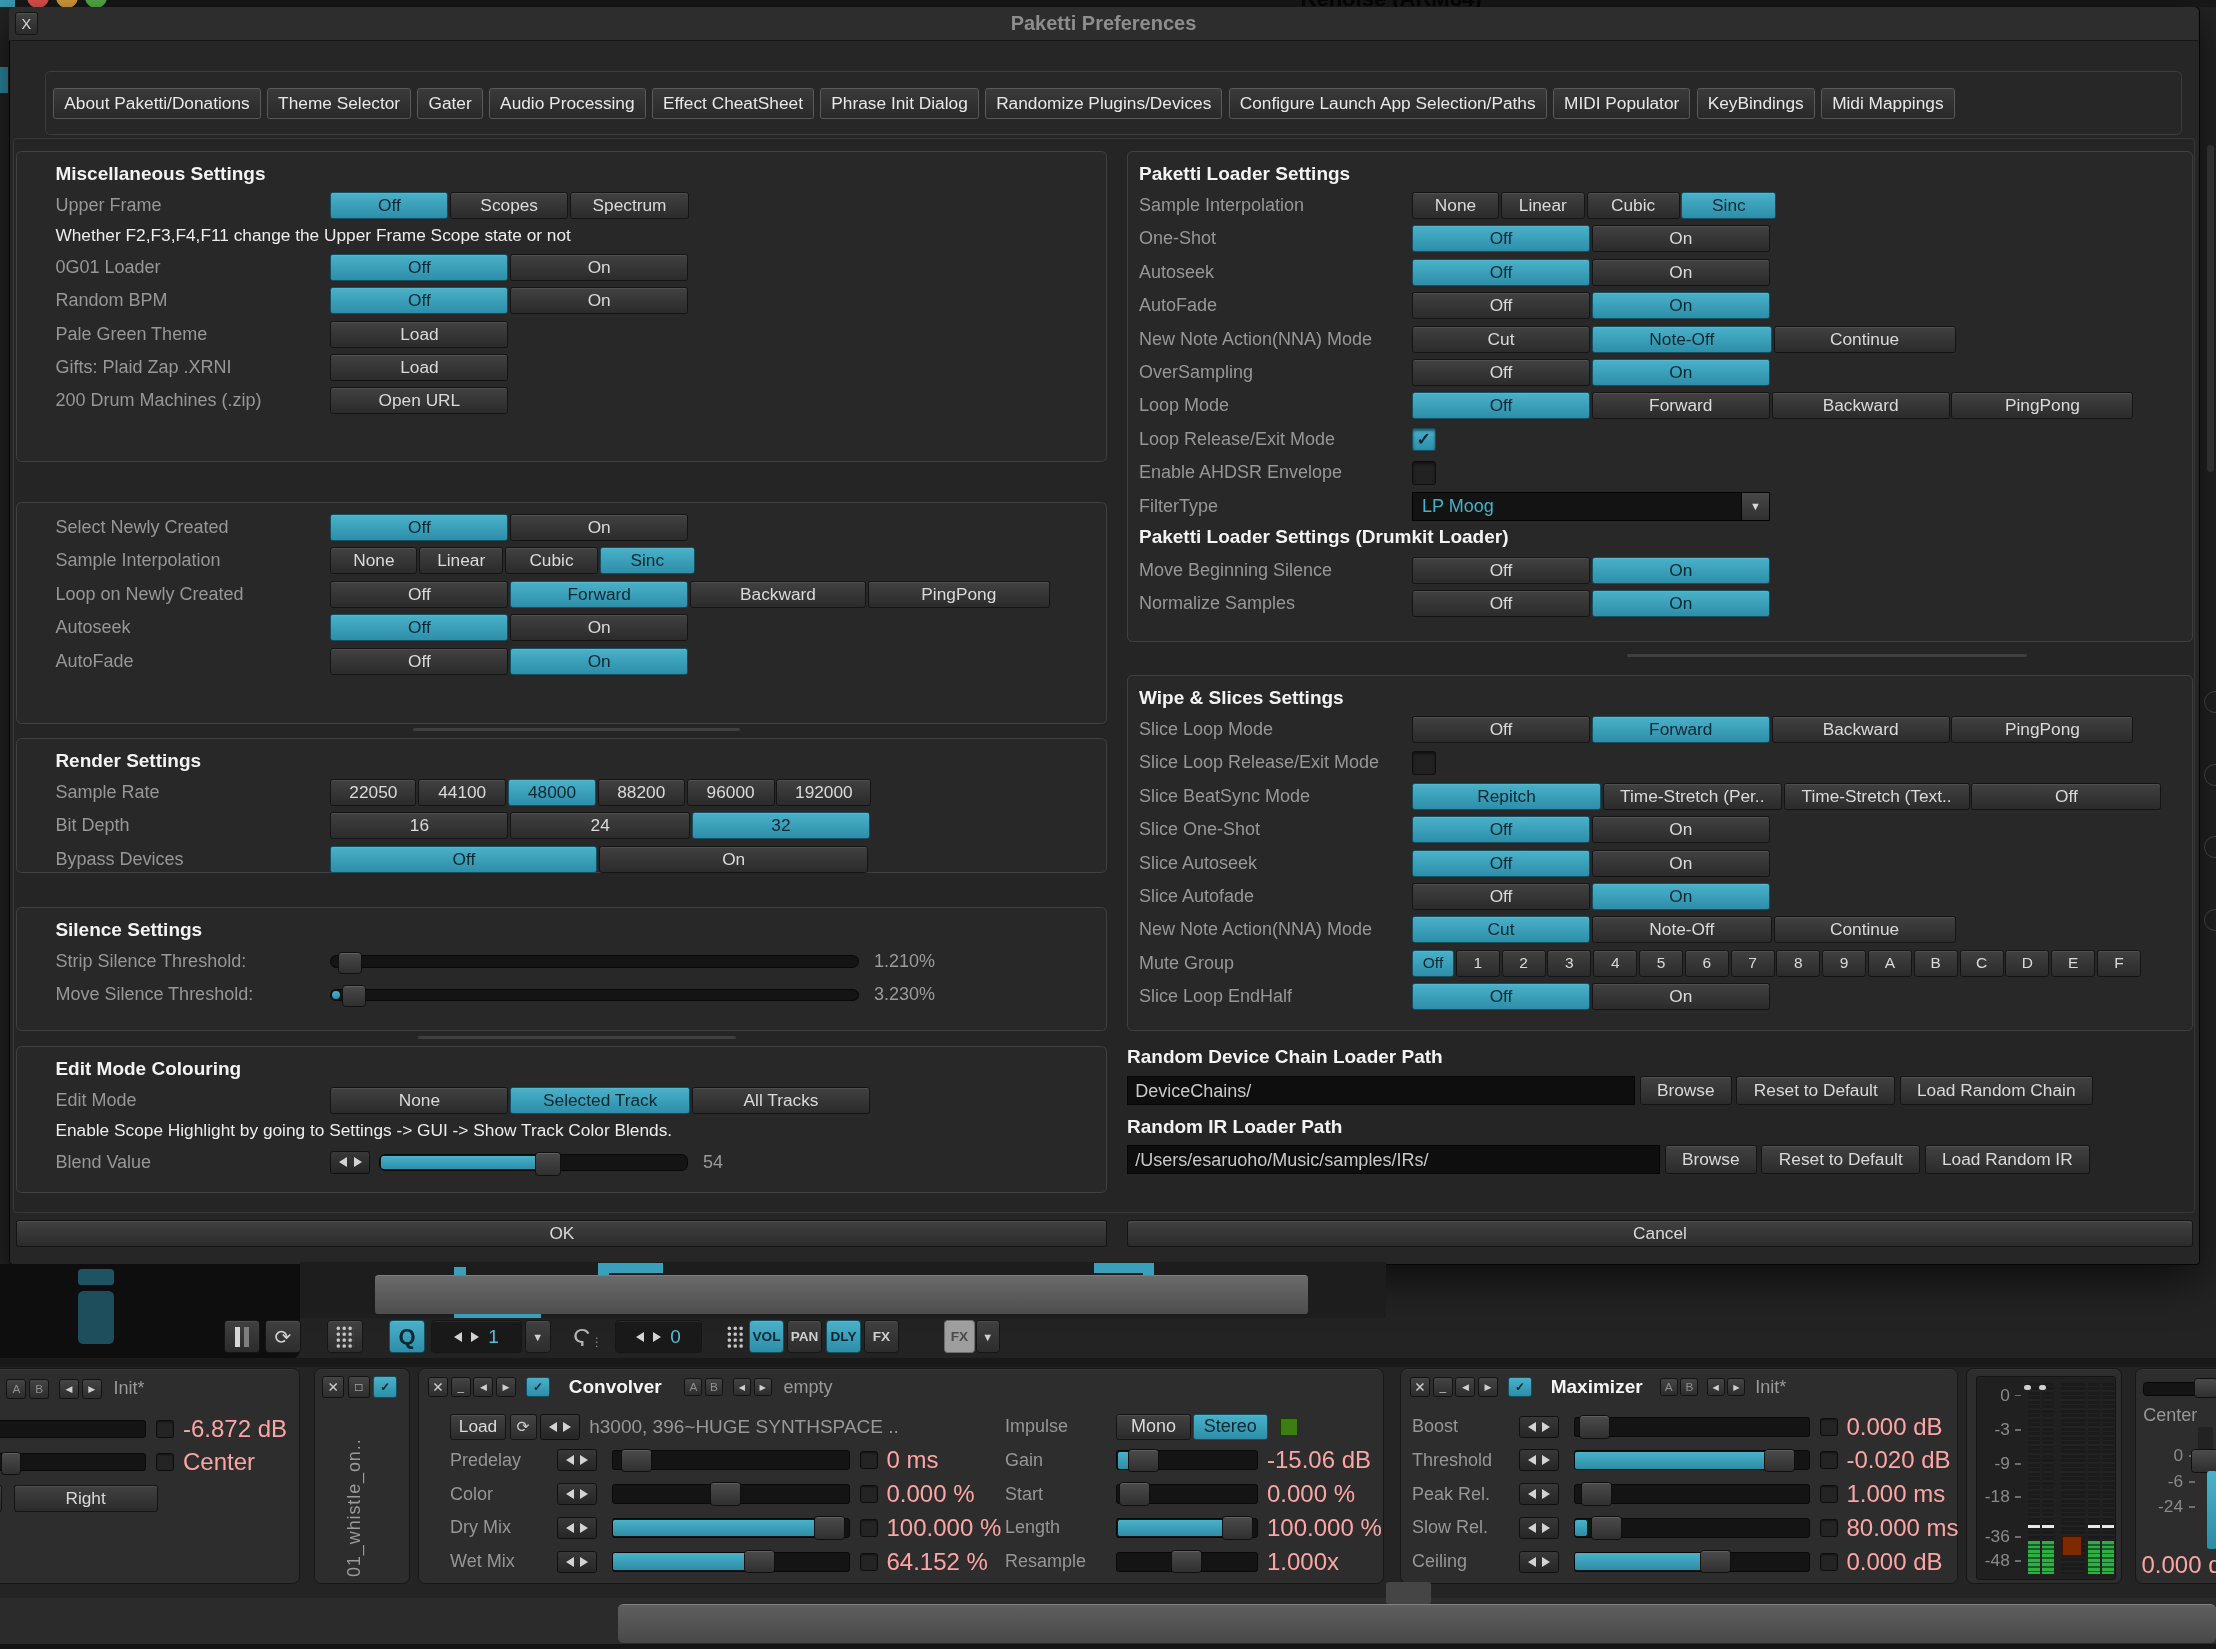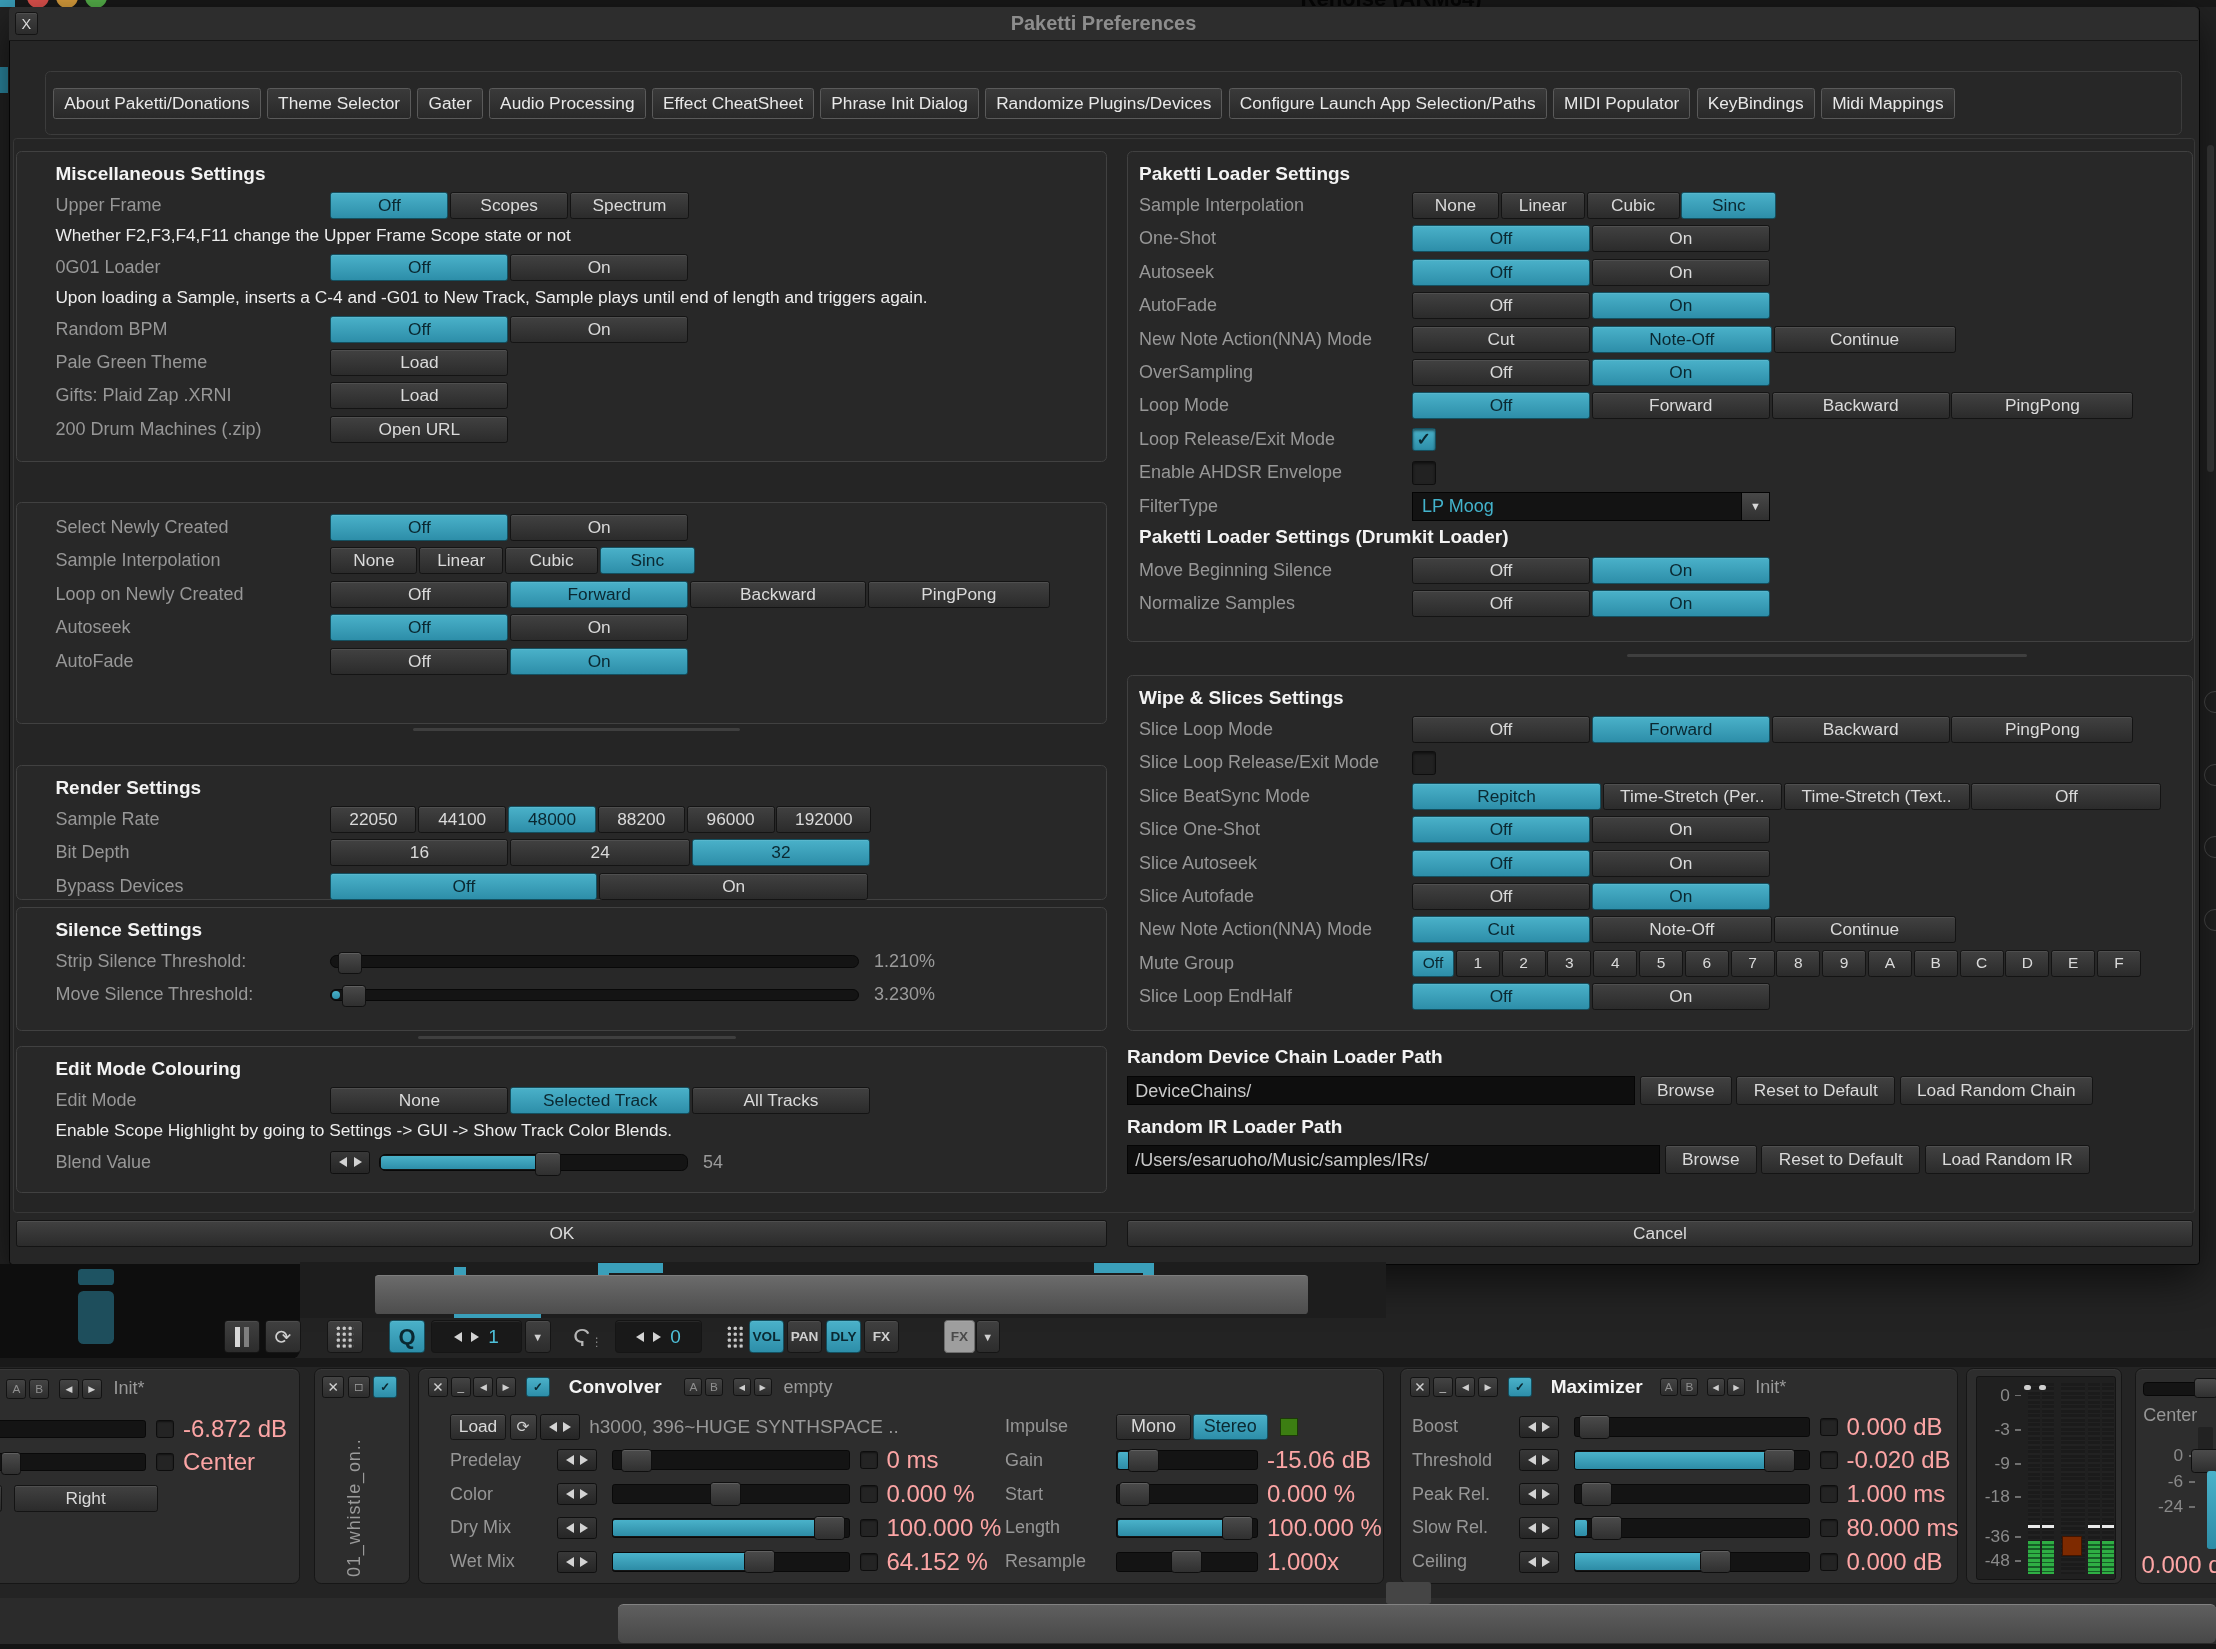--- a/index.html
+++ b/index.html
@@ -126,21 +126,20 @@
       </div>
     </div>
     <div class="pnote" style="padding-left: 38px;">Whether F2,F3,F4,F11 change the Upper Frame Scope state or not</div>
     <div class="prow" style="padding-left: 38px;">
       <span class="plabel" style="width: 275px;">0G01 Loader</span>
       <div class="seg">
         <div class="segbtn teal" style="width: 178px;">Off</div>
         <div class="segbtn" style="width: 178px;">On</div>
       </div>
     </div>
-    <div class="pnote" style="padding-left: 38px;">Upon loading a Sample, inserts a C-4 and -G01 to New Track, Sample plays until end of length and triggers again.</div>
     <div class="prow" style="padding-left: 38px;">
       <span class="plabel" style="width: 275px;">Random BPM</span>
       <div class="seg">
         <div class="segbtn teal" style="width: 178px;">Off</div>
         <div class="segbtn" style="width: 178px;">On</div>
       </div>
     </div>
     <div class="prow" style="padding-left: 38px;">
       <span class="plabel" style="width: 275px;">Pale Green Theme</span>
       <div class="btn" style="width: 178px; height: 27px;">Load</div>
@@ -188,21 +187,21 @@
       </div>
     </div>
     <div class="prow" style="padding-left: 38px;">
       <span class="plabel" style="width: 275px;">AutoFade</span>
       <div class="seg">
         <div class="segbtn" style="width: 178px;">Off</div>
         <div class="segbtn teal" style="width: 178px;">On</div>
       </div>
     </div>
   </div>
-<div id="g-render" class="group" style="left:16.4px;top:765px;width:1091px;height:135px;">
+<div id="g-render" class="group" style="left:16.4px;top:738px;width:1091px;height:135px;">
     <div class="gtitle" style="padding-left: 38px;">Render Settings</div>
     <div class="prow" style="padding-left: 38px;">
       <span class="plabel" style="width: 275px;">Sample Rate</span>
       <div class="seg">
         <div class="segbtn" style="width: 86px;">22050</div>
         <div class="segbtn" style="width: 88px;">44100</div>
         <div class="segbtn teal" style="width: 88px;">48000</div>
         <div class="segbtn" style="width: 87px;">88200</div>
         <div class="segbtn" style="width: 88px;">96000</div>
         <div class="segbtn" style="width: 95px;">192000</div>

